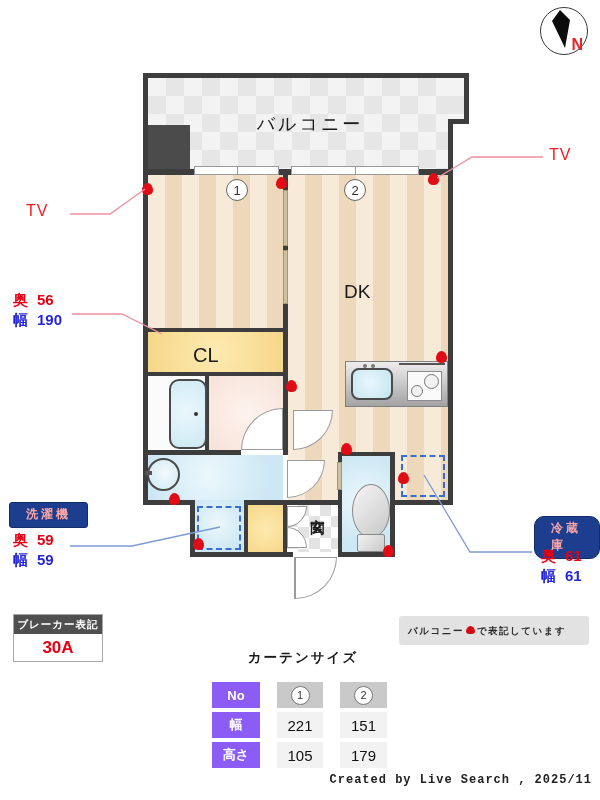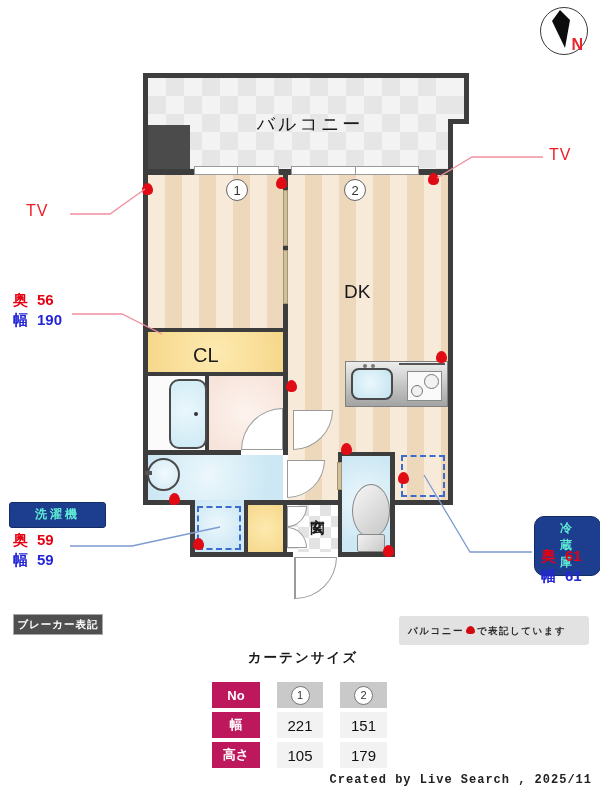--- a/index.html
+++ b/index.html
@@ -18,31 +18,31 @@
   .dome{position:absolute;width:11px;height:12px;background:#e00b15;border-radius:50% 50% 46% 46%/62% 62% 38% 38%;z-index:7;}
   .dashedbox{position:absolute;border:2px dashed #3a6cd0;z-index:5;box-sizing:border-box;}
   .lbl{position:absolute;color:#1a1a1a;z-index:8;white-space:nowrap;}
   .circle-marker{position:absolute;width:22px;height:22px;background:#fff;border:1.3px solid #666;border-radius:50%;z-index:8;
     display:flex;align-items:center;justify-content:center;font-size:13px;color:#333;box-sizing:border-box;}
   .tv{position:absolute;color:#ef1c25;font-size:16px;z-index:9;letter-spacing:1px;}
   .dims{position:absolute;font-size:15px;font-weight:bold;z-index:9;line-height:20px;}
   .dims .row{display:flex;gap:9px;}
   .dims .red{color:#e60012;}
   .dims .blue{color:#2525d8;}
-  .badge{position:absolute;background:#1d3e8e;color:#5eead4;border:1px solid #142c66;border-radius:3px;
-    font-size:12px;font-weight:bold;letter-spacing:3px;padding:3px 25px 4px;z-index:9;}
+  .badge{position:absolute;background:#1d3e8e;color:#fca5a5;border:1px solid #142c66;border-radius:3px;
+    font-size:12px;font-weight:bold;letter-spacing:3px;padding:3px 16px 4px;z-index:9;}
   .win{position:absolute;background:#fff;border:1px solid #9a9a9a;z-index:6;box-sizing:border-box;}
   .win .div{position:absolute;left:50%;top:0;width:1px;height:100%;background:#9a9a9a;}
   .slide{position:absolute;background:#cfc0a0;border:1px solid #a7956f;z-index:6;box-sizing:border-box;}
   #breaker{position:absolute;left:13px;top:614px;width:88px;border:1px solid #a8a8a8;background:#fff;z-index:9;text-align:center;}
   #breaker .hd{background:#4f4f4f;color:#fff;font-size:10.5px;letter-spacing:1px;line-height:19px;font-weight:bold;}
   #breaker .val{color:#e60012;font-size:17px;font-weight:bold;line-height:27px;}
   #curtain-table{position:absolute;left:212px;top:682px;display:grid;grid-template-columns:48px 46px 47px;
     grid-auto-rows:26px;column-gap:17px;row-gap:4px;z-index:9;}
-  .ct-lab{background:#be185d;color:#fff;font-size:13px;font-weight:bold;display:flex;align-items:center;justify-content:center;}
+  .ct-lab{background:#8b5cf6;color:#fff;font-size:13px;font-weight:bold;display:flex;align-items:center;justify-content:center;}
   .ct-hd{background:#c9c9c9;display:flex;align-items:center;justify-content:center;}
   .ct-hd .circ{width:19px;height:19px;background:#fff;border:1px solid #777;border-radius:50%;display:flex;align-items:center;justify-content:center;font-size:11px;color:#333;box-sizing:border-box;}
   .ct-val{background:#f2f2f2;color:#111;font-size:15px;display:flex;align-items:center;justify-content:center;}
   #notebox{position:absolute;left:399px;top:616px;width:172px;background:#e2e2e2;border-radius:3px;
     padding:7px 9px;font-size:9.5px;font-weight:bold;letter-spacing:1.5px;line-height:15px;color:#2a2a2a;z-index:9;}
   .outlet-ic{display:inline-block;width:9px;height:8px;background:#d10a10;border-radius:50% 50% 40% 40%/70% 70% 30% 30%;vertical-align:middle;margin:0 2px 2px;}
   #credit{position:absolute;right:8px;top:773px;font-family:"Liberation Mono",monospace;font-size:12px;font-weight:bold;letter-spacing:1px;color:#222;z-index:9;}
   #compass{position:absolute;left:540px;top:7px;width:48px;height:48px;border:1.5px solid #3a3a3a;border-radius:50%;background:#fff;z-index:9;box-sizing:border-box;}
   #compass .n{position:absolute;right:4px;bottom:0px;color:#e8232b;font-size:16px;font-weight:bold;}
   #leaders{position:absolute;left:0;top:0;z-index:10;pointer-events:none;}
@@ -181,20 +181,21 @@
         <span>61</span>
       </div>
     <div class="row blue">
         <span class="lab">幅</span>
         <span>61</span>
       </div>
   </div>
 
   <div id="breaker">
     <div class="hd">ブレーカー表記</div>
+    <div class="val">30A</div>
   </div>
 
   <div class="lbl" style="left:238px;top:649px;width:130px;text-align:center;font-size:13.5px;font-weight:bold;letter-spacing:2px;">カーテンサイズ</div>
   <div id="curtain-table">
     <div class="ct-lab">No</div>
     <div class="ct-hd">
         <span class="circ">1</span>
       </div>
     <div class="ct-hd">
         <span class="circ">2</span>

